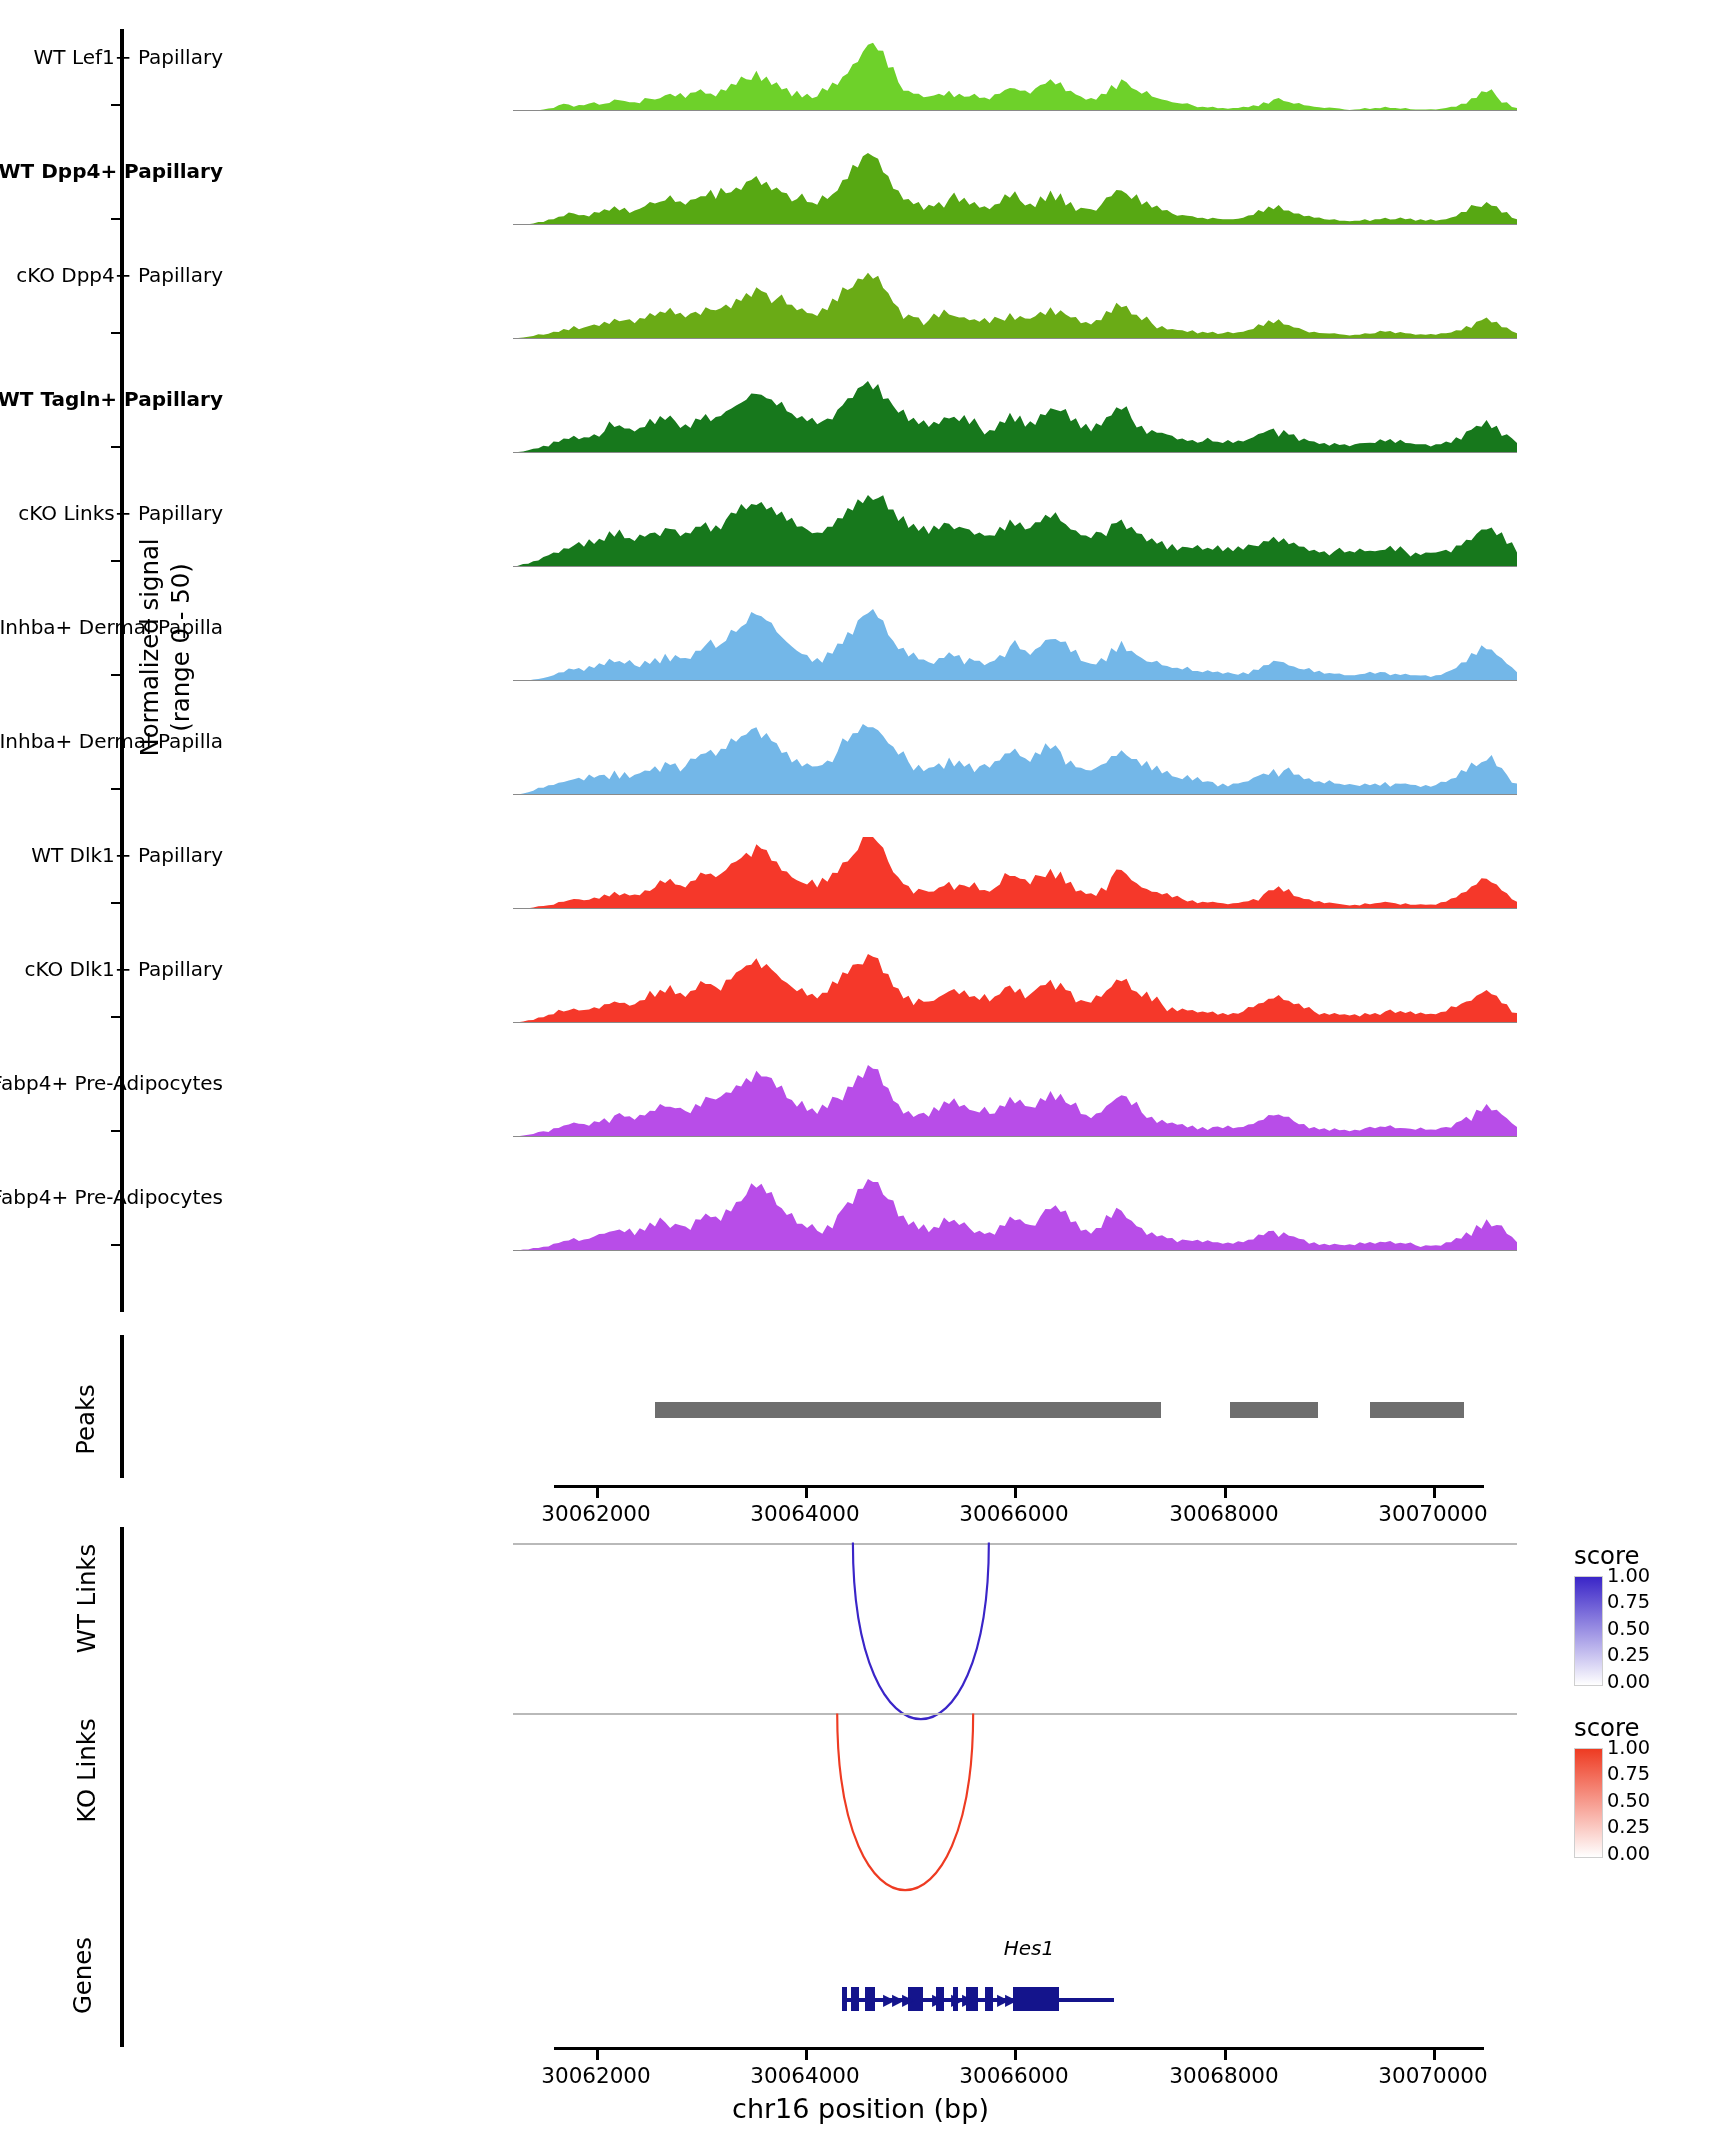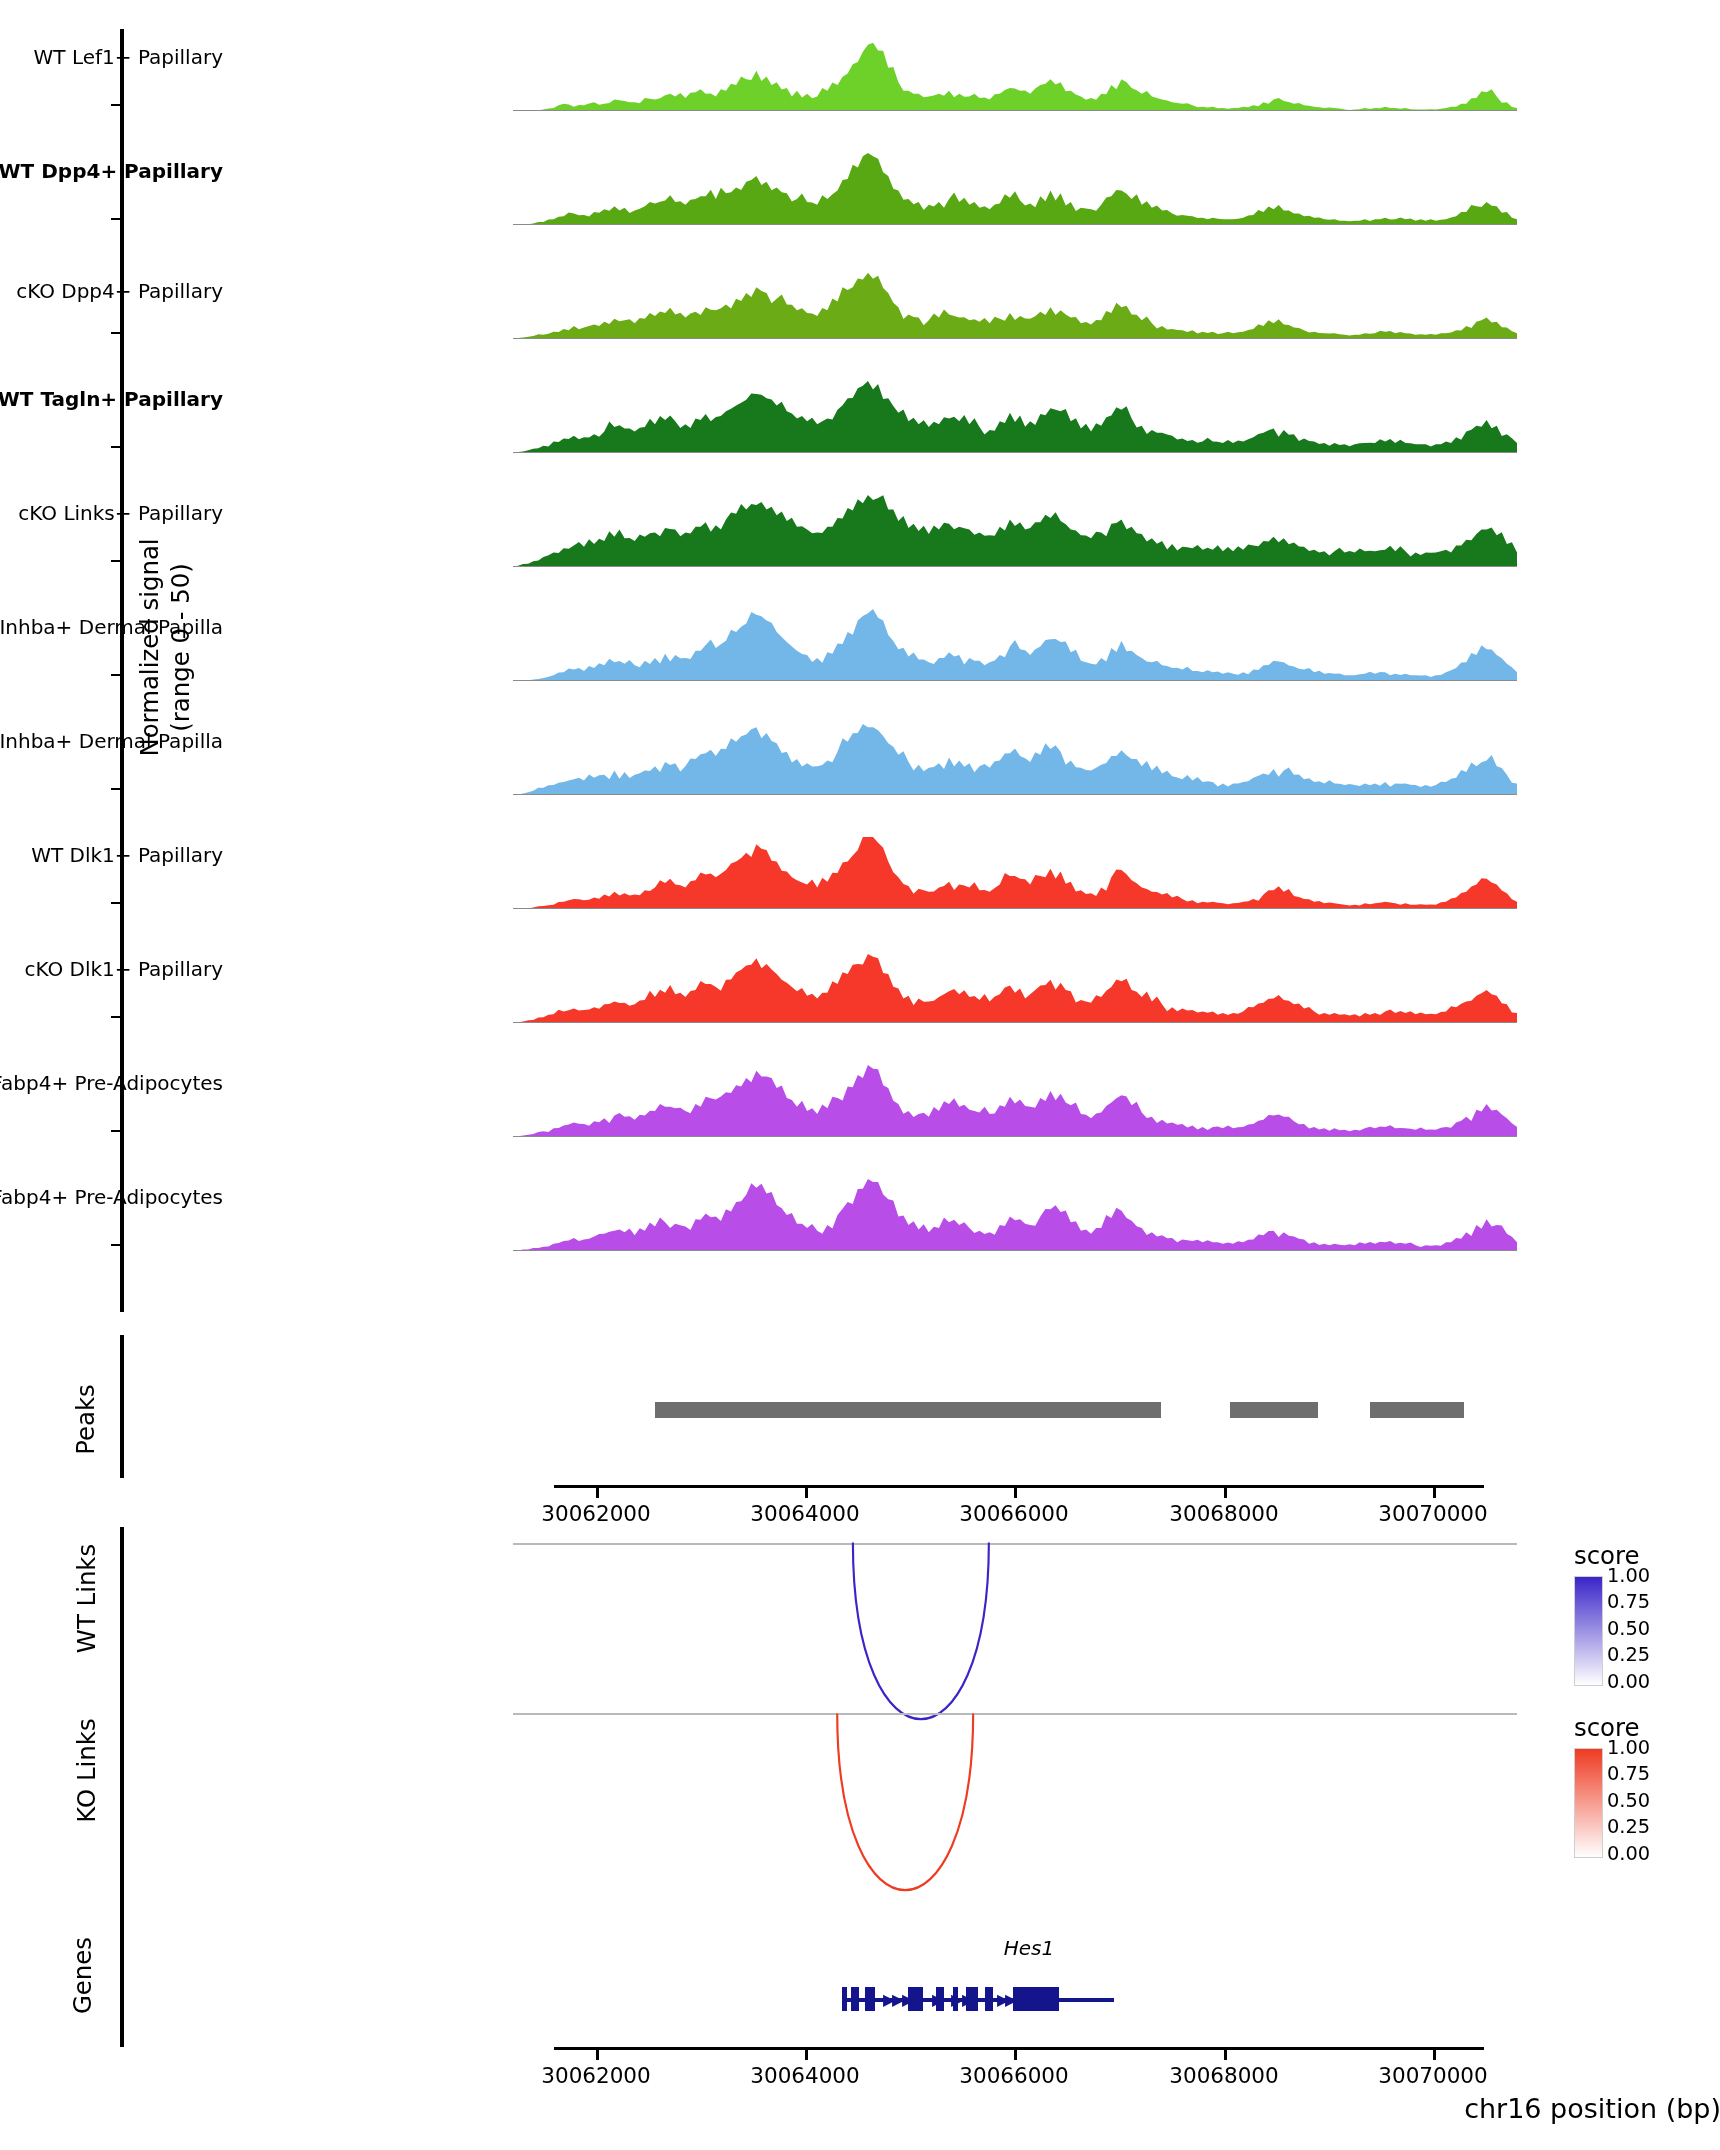--- a/index.html
+++ b/index.html
@@ -40,21 +40,21 @@
   .legend-ticks{position:absolute;left:33px;top:-10px;font-size:19.4px;line-height:1;}
   .legend-ticks div{height:21.5px;}
 
   
   .gene-name{position:absolute;font-size:20px;transform:translateX(-50%);}
   .gene-body{position:absolute;background:#14148c;}
   .gene-exon{position:absolute;background:#14148c;}
   .arrow{position:absolute;color:#14148c;font-size:16px;line-height:1;}
 
   .side-label{position:absolute;font-size:24.4px;white-space:nowrap;transform:rotate(-90deg);}
-  #x-axis-title{position:absolute;width:100%;text-align:right;font-size:27px;}
+  #x-axis-title{position:absolute;width:100%;text-align:center;font-size:27px;}
 </style>
 </head>
 <body>
 
 <div class="root">
 
   <div id="cov-axis-label">
     <div>Normalized signal</div>
     <div>(range 0 - 50)</div>
   </div>
@@ -67,21 +67,21 @@
         <path d="M 0,50 L 0.00,50.00 L 5.05,50.00 L 10.10,50.00 L 15.15,50.00 L 20.20,50.00 L 25.25,49.49 L 30.30,49.00 L 35.35,48.22 L 40.40,48.00 L 45.45,46.06 L 50.51,45.00 L 55.56,45.40 L 60.61,47.00 L 65.66,45.77 L 70.71,46.00 L 75.76,44.72 L 80.81,44.00 L 85.86,45.73 L 90.91,45.00 L 95.96,44.50 L 101.01,42.00 L 106.06,42.57 L 111.11,43.00 L 116.16,43.89 L 121.21,44.00 L 126.26,44.55 L 131.31,41.00 L 136.36,41.51 L 141.41,42.00 L 146.46,41.08 L 151.52,39.00 L 156.57,37.95 L 161.62,40.00 L 166.67,37.56 L 171.72,41.00 L 176.77,37.41 L 181.82,37.00 L 186.87,34.82 L 191.92,38.00 L 196.97,37.82 L 202.02,40.00 L 207.07,34.96 L 212.12,36.00 L 217.17,31.03 L 222.22,32.00 L 227.27,26.03 L 232.32,28.00 L 237.37,28.48 L 242.42,22.00 L 247.47,29.19 L 252.53,26.00 L 257.58,32.02 L 262.63,30.00 L 267.68,35.03 L 272.73,34.00 L 277.78,40.00 L 282.83,36.00 L 287.88,40.63 L 292.93,38.00 L 297.98,41.13 L 303.03,40.00 L 308.08,34.06 L 313.13,36.00 L 318.18,30.14 L 323.23,32.00 L 328.28,26.29 L 333.33,24.00 L 338.38,17.49 L 343.43,16.00 L 348.48,8.80 L 353.54,4.00 L 358.59,2.54 L 363.64,8.00 L 368.69,8.11 L 373.74,20.00 L 378.79,19.48 L 383.84,30.00 L 388.89,36.00 L 393.94,36.00 L 398.99,38.00 L 404.04,38.00 L 409.09,40.48 L 414.14,40.00 L 419.19,39.24 L 424.24,38.00 L 429.29,39.37 L 434.34,36.00 L 439.39,40.40 L 444.44,38.00 L 449.49,40.12 L 454.55,40.00 L 459.60,37.98 L 464.65,41.00 L 469.70,40.70 L 474.75,42.00 L 479.80,38.29 L 484.85,38.00 L 489.90,35.33 L 494.95,34.00 L 500.00,34.43 L 505.05,36.00 L 510.10,35.69 L 515.15,38.00 L 520.20,34.42 L 525.25,32.00 L 530.30,31.13 L 535.35,28.00 L 540.40,31.68 L 545.45,30.00 L 550.51,36.37 L 555.56,36.00 L 560.61,38.51 L 565.66,40.00 L 570.71,42.16 L 575.76,41.00 L 580.81,42.21 L 585.86,38.00 L 590.91,38.45 L 595.96,32.00 L 601.01,34.95 L 606.06,28.00 L 611.11,29.98 L 616.16,34.00 L 621.21,35.62 L 626.26,38.00 L 631.31,36.03 L 636.36,40.00 L 641.41,40.95 L 646.46,42.00 L 651.52,42.79 L 656.57,44.00 L 661.62,44.36 L 666.67,45.00 L 671.72,44.60 L 676.77,46.00 L 681.82,47.38 L 686.87,47.00 L 691.92,47.61 L 696.97,47.00 L 702.02,48.06 L 707.07,48.00 L 712.12,48.42 L 717.17,48.00 L 722.22,47.91 L 727.27,47.00 L 732.32,47.46 L 737.37,46.00 L 742.42,46.62 L 747.47,44.00 L 752.53,44.89 L 757.58,42.00 L 762.63,41.01 L 767.68,43.00 L 772.73,43.69 L 777.78,45.00 L 782.83,44.46 L 787.88,46.00 L 792.93,46.29 L 797.98,47.00 L 803.03,47.46 L 808.08,48.00 L 813.13,47.51 L 818.18,48.00 L 823.23,48.28 L 828.28,49.00 L 833.33,49.30 L 838.38,49.00 L 843.43,48.86 L 848.48,48.00 L 853.54,48.60 L 858.59,48.00 L 863.64,48.02 L 868.69,47.00 L 873.74,47.93 L 878.79,48.00 L 883.84,48.43 L 888.89,48.00 L 893.94,48.78 L 898.99,49.00 L 904.04,49.02 L 909.09,49.00 L 914.14,48.73 L 919.19,49.00 L 924.24,48.43 L 929.29,48.00 L 934.34,47.06 L 939.39,47.00 L 944.44,45.02 L 949.49,45.00 L 954.55,41.18 L 959.60,41.00 L 964.65,36.25 L 969.70,37.00 L 974.75,34.94 L 979.80,40.00 L 984.85,44.28 L 989.90,44.00 L 994.95,47.26 L 1000.00,48.00 L 1000,50 Z" fill="#6ed12a"></path>
       </svg>
       <div class="baseline" style="top: 110px;"></div>
       <div class="tick" style="top: 218px;"></div>
       <div class="track-label" style="top: 159px; font-weight: bold;">WT Dpp4+ Papillary</div>
       <svg viewBox="0 0 1000 50" preserveAspectRatio="none" style="position: absolute; left: 513px; top: 153px; width: 1004px; height: 72px;">
         <path d="M 0,50 L 0.00,50.00 L 5.05,50.00 L 10.10,50.00 L 15.15,49.43 L 20.20,49.00 L 25.25,48.00 L 30.30,48.00 L 35.35,46.17 L 40.40,46.00 L 45.45,44.26 L 50.51,44.00 L 55.56,41.33 L 60.61,42.00 L 65.66,43.26 L 70.71,43.00 L 75.76,44.06 L 80.81,41.00 L 85.86,41.43 L 90.91,39.00 L 95.96,40.14 L 101.01,37.00 L 106.06,39.98 L 111.11,38.00 L 116.16,41.60 L 121.21,40.00 L 126.26,38.69 L 131.31,37.00 L 136.36,34.07 L 141.41,35.00 L 146.46,33.85 L 151.52,33.00 L 156.57,29.42 L 161.62,34.00 L 166.67,33.58 L 171.72,36.00 L 176.77,32.46 L 181.82,32.00 L 186.87,29.96 L 191.92,30.00 L 196.97,25.59 L 202.02,32.00 L 207.07,24.10 L 212.12,28.00 L 217.17,27.27 L 222.22,24.00 L 227.27,25.66 L 232.32,20.00 L 237.37,18.77 L 242.42,16.00 L 247.47,22.19 L 252.53,20.00 L 257.58,25.87 L 262.63,24.00 L 267.68,27.31 L 272.73,28.00 L 277.78,33.62 L 282.83,32.00 L 287.88,28.13 L 292.93,34.00 L 297.98,34.45 L 303.03,36.00 L 308.08,29.30 L 313.13,32.00 L 318.18,28.71 L 323.23,26.00 L 328.28,18.67 L 333.33,18.00 L 338.38,8.08 L 343.43,10.00 L 348.48,2.33 L 353.54,0.00 L 358.59,2.29 L 363.64,4.00 L 368.69,13.44 L 373.74,16.00 L 378.79,24.80 L 383.84,26.00 L 388.89,32.39 L 393.94,32.00 L 398.99,35.61 L 404.04,34.00 L 409.09,39.53 L 414.14,36.00 L 419.19,37.11 L 424.24,34.00 L 429.29,37.99 L 434.34,32.00 L 439.39,27.49 L 444.44,34.00 L 449.49,31.09 L 454.55,36.00 L 459.60,34.01 L 464.65,38.00 L 469.70,36.94 L 474.75,39.00 L 479.80,35.83 L 484.85,35.00 L 489.90,28.66 L 494.95,31.00 L 500.00,26.56 L 505.05,33.00 L 510.10,36.54 L 515.15,35.00 L 520.20,37.59 L 525.25,30.00 L 530.30,33.56 L 535.35,26.00 L 540.40,32.96 L 545.45,28.00 L 550.51,36.45 L 555.56,34.00 L 560.61,40.33 L 565.66,38.00 L 570.71,38.52 L 575.76,39.00 L 580.81,40.13 L 585.86,36.00 L 590.91,30.96 L 595.96,30.00 L 601.01,25.71 L 606.06,26.00 L 611.11,28.33 L 616.16,32.00 L 621.21,28.73 L 626.26,36.00 L 631.31,33.49 L 636.36,38.00 L 641.41,36.53 L 646.46,40.00 L 651.52,39.64 L 656.57,42.00 L 661.62,43.65 L 666.67,43.00 L 671.72,43.58 L 676.77,44.00 L 681.82,45.09 L 686.87,45.00 L 691.92,45.98 L 696.97,45.00 L 702.02,45.60 L 707.07,46.00 L 712.12,46.06 L 717.17,46.00 L 722.22,45.71 L 727.27,45.00 L 732.32,43.43 L 737.37,43.00 L 742.42,39.54 L 747.47,41.00 L 752.53,37.07 L 757.58,39.00 L 762.63,36.13 L 767.68,40.00 L 772.73,39.91 L 777.78,42.00 L 782.83,42.06 L 787.88,44.00 L 792.93,43.57 L 797.98,45.00 L 803.03,44.71 L 808.08,46.00 L 813.13,46.37 L 818.18,46.00 L 823.23,47.08 L 828.28,47.00 L 833.33,47.43 L 838.38,47.00 L 843.43,47.04 L 848.48,46.00 L 853.54,47.15 L 858.59,46.00 L 863.64,45.99 L 868.69,45.00 L 873.74,46.13 L 878.79,46.00 L 883.84,44.72 L 888.89,46.00 L 893.94,45.44 L 898.99,47.00 L 904.04,46.07 L 909.09,47.00 L 914.14,46.05 L 919.19,47.00 L 924.24,46.43 L 929.29,46.00 L 934.34,44.80 L 939.39,44.00 L 944.44,40.95 L 949.49,41.00 L 954.55,36.14 L 959.60,37.00 L 964.65,37.45 L 969.70,34.00 L 974.75,36.60 L 979.80,37.00 L 984.85,41.56 L 989.90,41.00 L 994.95,44.94 L 1000.00,46.00 L 1000,50 Z" fill="#57a813"></path>
       </svg>
       <div class="baseline" style="top: 224px;"></div>
       <div class="tick" style="top: 332px;"></div>
-      <div class="track-label" style="top: 279px;">cKO Dpp4+ Papillary</div>
+      <div class="track-label" style="top: 263px;">cKO Dpp4+ Papillary</div>
       <svg viewBox="0 0 1000 50" preserveAspectRatio="none" style="position: absolute; left: 513px; top: 267px; width: 1004px; height: 72px;">
         <path d="M 0,50 L 0.00,50.00 L 5.05,49.34 L 10.10,49.00 L 15.15,48.46 L 20.20,48.00 L 25.25,46.78 L 30.30,47.00 L 35.35,46.39 L 40.40,45.00 L 45.45,45.10 L 50.51,43.00 L 55.56,43.97 L 60.61,41.00 L 65.66,43.28 L 70.71,42.00 L 75.76,41.01 L 80.81,40.00 L 85.86,41.03 L 90.91,38.00 L 95.96,39.52 L 101.01,36.00 L 106.06,37.69 L 111.11,37.00 L 116.16,36.29 L 121.21,39.00 L 126.26,35.36 L 131.31,36.00 L 136.36,31.86 L 141.41,34.00 L 146.46,30.93 L 151.52,32.00 L 156.57,28.24 L 161.62,33.00 L 166.67,31.69 L 171.72,35.00 L 176.77,32.21 L 181.82,31.00 L 186.87,33.40 L 191.92,28.00 L 196.97,29.73 L 202.02,30.00 L 207.07,28.70 L 212.12,26.00 L 217.17,28.86 L 222.22,22.00 L 227.27,23.64 L 232.32,18.00 L 237.37,20.80 L 242.42,14.00 L 247.47,16.64 L 252.53,18.00 L 257.58,25.13 L 262.63,22.00 L 267.68,19.10 L 272.73,26.00 L 277.78,26.19 L 282.83,30.00 L 287.88,28.71 L 292.93,32.00 L 297.98,32.36 L 303.03,34.00 L 308.08,28.53 L 313.13,30.00 L 318.18,21.94 L 323.23,24.00 L 328.28,14.10 L 333.33,16.00 L 338.38,14.14 L 343.43,8.00 L 348.48,8.61 L 353.54,4.00 L 358.59,8.10 L 363.64,6.00 L 368.69,14.59 L 373.74,18.00 L 378.79,24.91 L 383.84,28.00 L 388.89,36.19 L 393.94,33.00 L 398.99,34.74 L 404.04,35.00 L 409.09,40.46 L 414.14,37.00 L 419.19,32.36 L 424.24,35.00 L 429.29,29.54 L 434.34,33.00 L 439.39,33.99 L 444.44,35.00 L 449.49,34.81 L 454.55,37.00 L 459.60,36.20 L 464.65,38.00 L 469.70,35.46 L 474.75,39.00 L 479.80,34.51 L 484.85,36.00 L 489.90,37.34 L 494.95,32.00 L 500.00,36.76 L 505.05,34.00 L 510.10,35.81 L 515.15,36.00 L 520.20,34.28 L 525.25,31.00 L 530.30,33.25 L 535.35,28.00 L 540.40,33.27 L 545.45,30.00 L 550.51,32.95 L 555.56,35.00 L 560.61,34.64 L 565.66,39.00 L 570.71,38.14 L 575.76,40.00 L 580.81,36.85 L 585.86,37.00 L 590.91,30.59 L 595.96,32.00 L 601.01,24.90 L 606.06,28.00 L 611.11,26.95 L 616.16,33.00 L 621.21,33.12 L 626.26,37.00 L 631.31,34.42 L 636.36,39.00 L 641.41,42.75 L 646.46,41.00 L 651.52,43.36 L 656.57,43.00 L 661.62,43.68 L 666.67,44.00 L 671.72,45.06 L 676.77,44.00 L 681.82,46.20 L 686.87,45.00 L 691.92,45.87 L 696.97,45.00 L 702.02,46.58 L 707.07,46.00 L 712.12,45.02 L 717.17,46.00 L 722.22,45.37 L 727.27,45.00 L 732.32,43.81 L 737.37,43.00 L 742.42,39.83 L 747.47,41.00 L 752.53,37.02 L 757.58,39.00 L 762.63,36.37 L 767.68,40.00 L 772.73,40.33 L 777.78,42.00 L 782.83,42.40 L 787.88,44.00 L 792.93,45.49 L 797.98,45.00 L 803.03,45.88 L 808.08,46.00 L 813.13,46.20 L 818.18,46.00 L 823.23,46.66 L 828.28,47.00 L 833.33,47.51 L 838.38,47.00 L 843.43,47.07 L 848.48,46.00 L 853.54,46.27 L 858.59,46.00 L 863.64,44.34 L 868.69,45.00 L 873.74,44.36 L 878.79,46.00 L 883.84,45.21 L 888.89,46.00 L 893.94,46.19 L 898.99,47.00 L 904.04,46.67 L 909.09,47.00 L 914.14,46.52 L 919.19,47.00 L 924.24,45.96 L 929.29,46.00 L 934.34,45.57 L 939.39,44.00 L 944.44,44.09 L 949.49,41.00 L 954.55,42.33 L 959.60,38.00 L 964.65,36.90 L 969.70,35.00 L 974.75,38.49 L 979.80,38.00 L 984.85,41.78 L 989.90,42.00 L 994.95,44.69 L 1000.00,46.00 L 1000,50 Z" fill="#6aab16"></path>
       </svg>
       <div class="baseline" style="top: 338px;"></div>
       <div class="tick" style="top: 446px;"></div>
       <div class="track-label" style="top: 387px; font-weight: bold;">WT Tagln+ Papillary</div>
       <svg viewBox="0 0 1000 50" preserveAspectRatio="none" style="position: absolute; left: 513px; top: 381px; width: 1004px; height: 72px;">
         <path d="M 0,50 L 0.00,50.00 L 5.05,49.35 L 10.10,49.00 L 15.15,48.11 L 20.20,47.00 L 25.25,46.66 L 30.30,45.00 L 35.35,45.55 L 40.40,42.00 L 45.45,42.39 L 50.51,40.00 L 55.56,40.22 L 60.61,38.00 L 65.66,40.52 L 70.71,39.00 L 75.76,39.31 L 80.81,37.00 L 85.86,38.64 L 90.91,35.00 L 95.96,28.16 L 101.01,32.00 L 106.06,30.74 L 111.11,33.00 L 116.16,33.07 L 121.21,35.00 L 126.26,32.51 L 131.31,32.00 L 136.36,26.18 L 141.41,30.00 L 146.46,24.24 L 151.52,27.00 L 156.57,23.97 L 161.62,28.00 L 166.67,32.56 L 171.72,30.00 L 176.77,32.57 L 181.82,26.00 L 186.87,27.15 L 191.92,23.00 L 196.97,28.01 L 202.02,25.00 L 207.07,24.25 L 212.12,21.00 L 217.17,19.32 L 222.22,17.00 L 227.27,15.08 L 232.32,13.00 L 237.37,8.64 L 242.42,9.00 L 247.47,9.49 L 252.53,12.00 L 257.58,12.90 L 262.63,17.00 L 267.68,14.37 L 272.73,21.00 L 277.78,22.56 L 282.83,26.00 L 287.88,24.28 L 292.93,28.00 L 297.98,25.58 L 303.03,30.00 L 308.08,27.92 L 313.13,26.00 L 318.18,26.74 L 323.23,20.00 L 328.28,16.79 L 333.33,12.00 L 338.38,11.72 L 343.43,5.00 L 348.48,3.27 L 353.54,0.00 L 358.59,5.82 L 363.64,2.00 L 368.69,12.42 L 373.74,12.00 L 378.79,17.40 L 383.84,22.00 L 388.89,19.72 L 393.94,28.00 L 398.99,25.55 L 404.04,30.00 L 409.09,27.21 L 414.14,32.00 L 419.19,28.35 L 424.24,30.00 L 429.29,25.09 L 434.34,26.00 L 439.39,24.90 L 444.44,28.00 L 449.49,23.53 L 454.55,30.00 L 459.60,25.89 L 464.65,32.00 L 469.70,37.14 L 474.75,34.00 L 479.80,34.58 L 484.85,28.00 L 489.90,29.10 L 494.95,22.00 L 500.00,28.48 L 505.05,24.00 L 510.10,31.83 L 515.15,28.00 L 520.20,30.64 L 525.25,23.00 L 530.30,23.78 L 535.35,19.00 L 540.40,19.94 L 545.45,21.00 L 550.51,19.38 L 555.56,28.00 L 560.61,25.81 L 565.66,33.00 L 570.71,29.65 L 575.76,35.00 L 580.81,29.37 L 585.86,31.00 L 590.91,25.25 L 595.96,24.00 L 601.01,18.24 L 606.06,20.00 L 611.11,17.58 L 616.16,26.00 L 621.21,32.34 L 626.26,31.00 L 631.31,36.85 L 636.36,34.00 L 641.41,35.92 L 646.46,36.00 L 651.52,37.19 L 656.57,38.00 L 661.62,40.64 L 666.67,40.00 L 671.72,41.60 L 676.77,41.00 L 681.82,42.90 L 686.87,42.00 L 691.92,39.38 L 696.97,42.00 L 702.02,42.17 L 707.07,43.00 L 712.12,40.97 L 717.17,43.00 L 722.22,41.35 L 727.27,42.00 L 732.32,40.41 L 737.37,39.00 L 742.42,36.78 L 747.47,36.00 L 752.53,34.14 L 757.58,33.00 L 762.63,38.67 L 767.68,34.00 L 772.73,37.36 L 777.78,37.00 L 782.83,41.68 L 787.88,40.00 L 792.93,41.67 L 797.98,42.00 L 803.03,43.72 L 808.08,43.00 L 813.13,44.89 L 818.18,43.00 L 823.23,44.38 L 828.28,44.00 L 833.33,45.39 L 838.38,44.00 L 843.43,43.18 L 848.48,43.00 L 853.54,42.86 L 858.59,43.00 L 863.64,40.37 L 868.69,42.00 L 873.74,40.31 L 878.79,43.00 L 883.84,40.76 L 888.89,43.00 L 893.94,43.27 L 898.99,44.00 L 904.04,43.99 L 909.09,44.00 L 914.14,45.56 L 919.19,44.00 L 924.24,43.87 L 929.29,42.00 L 934.34,43.01 L 939.39,39.00 L 944.44,40.84 L 949.49,35.00 L 954.55,33.89 L 959.60,31.00 L 964.65,31.80 L 969.70,27.00 L 974.75,32.75 L 979.80,31.00 L 984.85,38.21 L 989.90,37.00 L 994.95,39.76 L 1000.00,43.00 L 1000,50 Z" fill="#17781c"></path>
       </svg>
       <div class="baseline" style="top: 452px;"></div>

